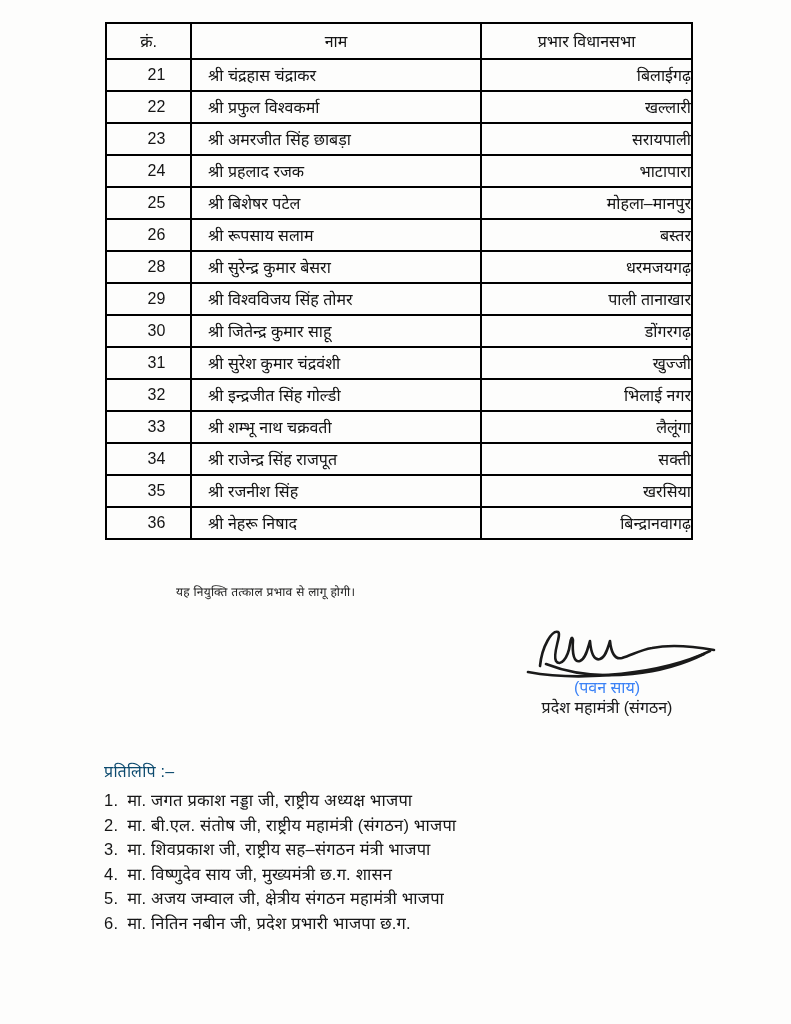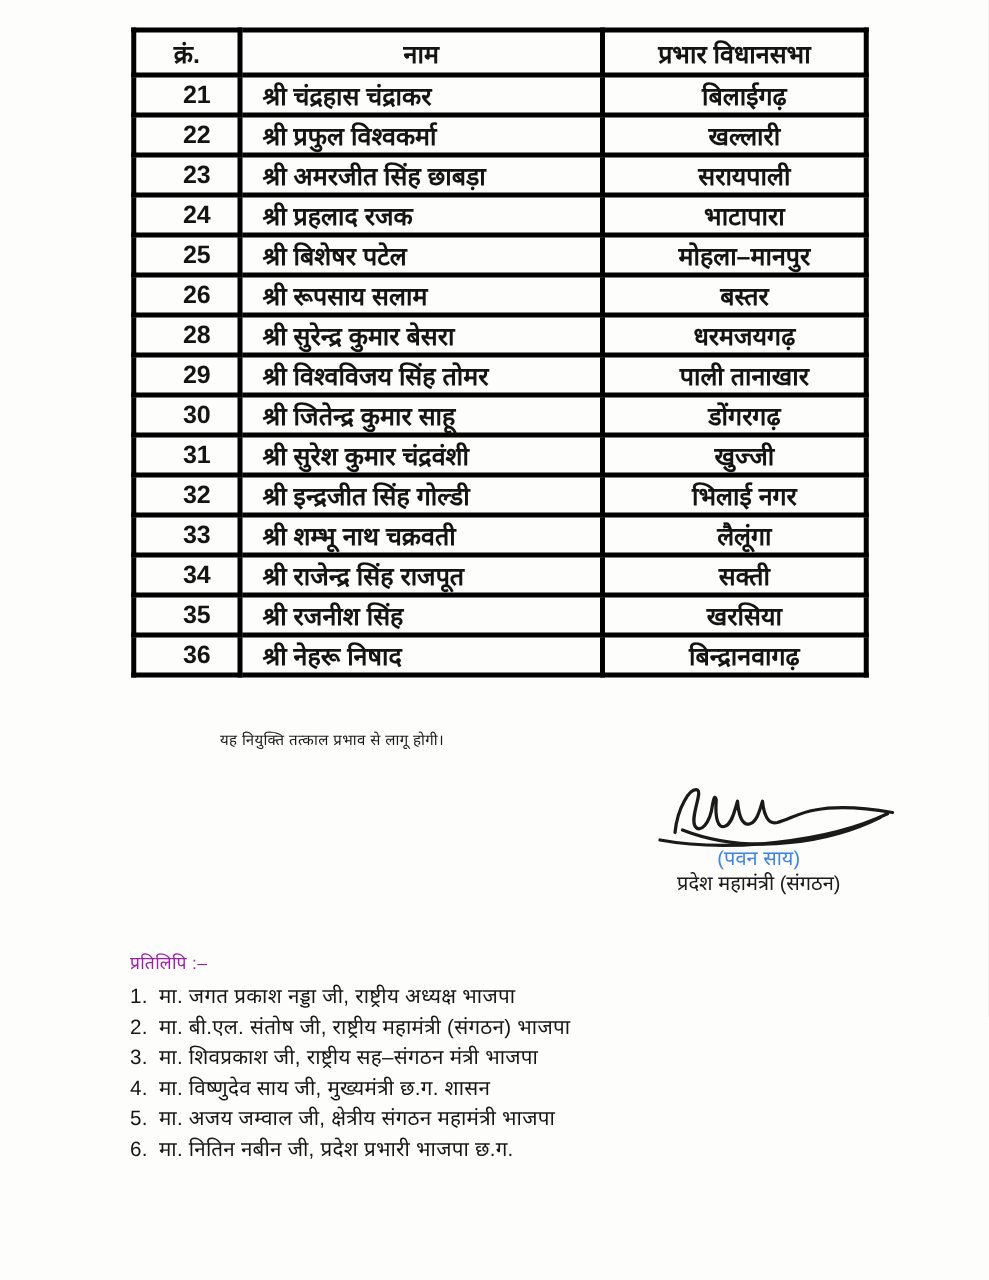--- a/index.html
+++ b/index.html
@@ -22,23 +22,23 @@
     position: absolute;
     left: 105px;
     top: 22px;
   }
   table.appt {
     border-collapse: collapse;
     table-layout: fixed;
     width: 586px;
   }
   table.appt th, table.appt td {
-    border: 4px solid #000000;
-    font-weight: bold;
-    font-size: 20px;
+    border: 2px solid #000000;
+    font-weight: normal;
+    font-size: 16px;
     color: #141414;
     vertical-align: middle;
   }
   table.appt th {
     height: 36px;
     text-align: center;
   }
   table.appt td {
     height: 32px;
     padding-left: 16px;
@@ -49,21 +49,21 @@
   td[data-name="cell-serial"] {
     text-align: center;
     font-size: 14.5px;
   }
   td[data-name="cell-name"] {
     text-align: left;
     padding-left: 7px;
     border-radius: 12px;
   }
   td[data-name="cell-constituency"] {
-    text-align: center;
+    text-align: right;
   }
 
   
   .note {
     position: absolute;
     left: 176px;
     top: 583px;
     font-size: 12px;
     color: #1a1a1a;
     letter-spacing: 0.3px;
@@ -92,22 +92,22 @@
     line-height: 20px;
   }
 
   
   .copies {
     position: absolute;
     left: 104px;
     top: 760px;
   }
   .copies-label {
-    font-size: 14px;
-    color: #a21caf;
+    font-size: 16px;
+    color: #0c4a6e;
     margin-bottom: 6px;
     letter-spacing: 0.3px;
   }
   ol.copies-list {
     list-style: none;
   }
   ol.copies-list li {
     display: flex;
     gap: 9px;
     font-size: 16.5px;

